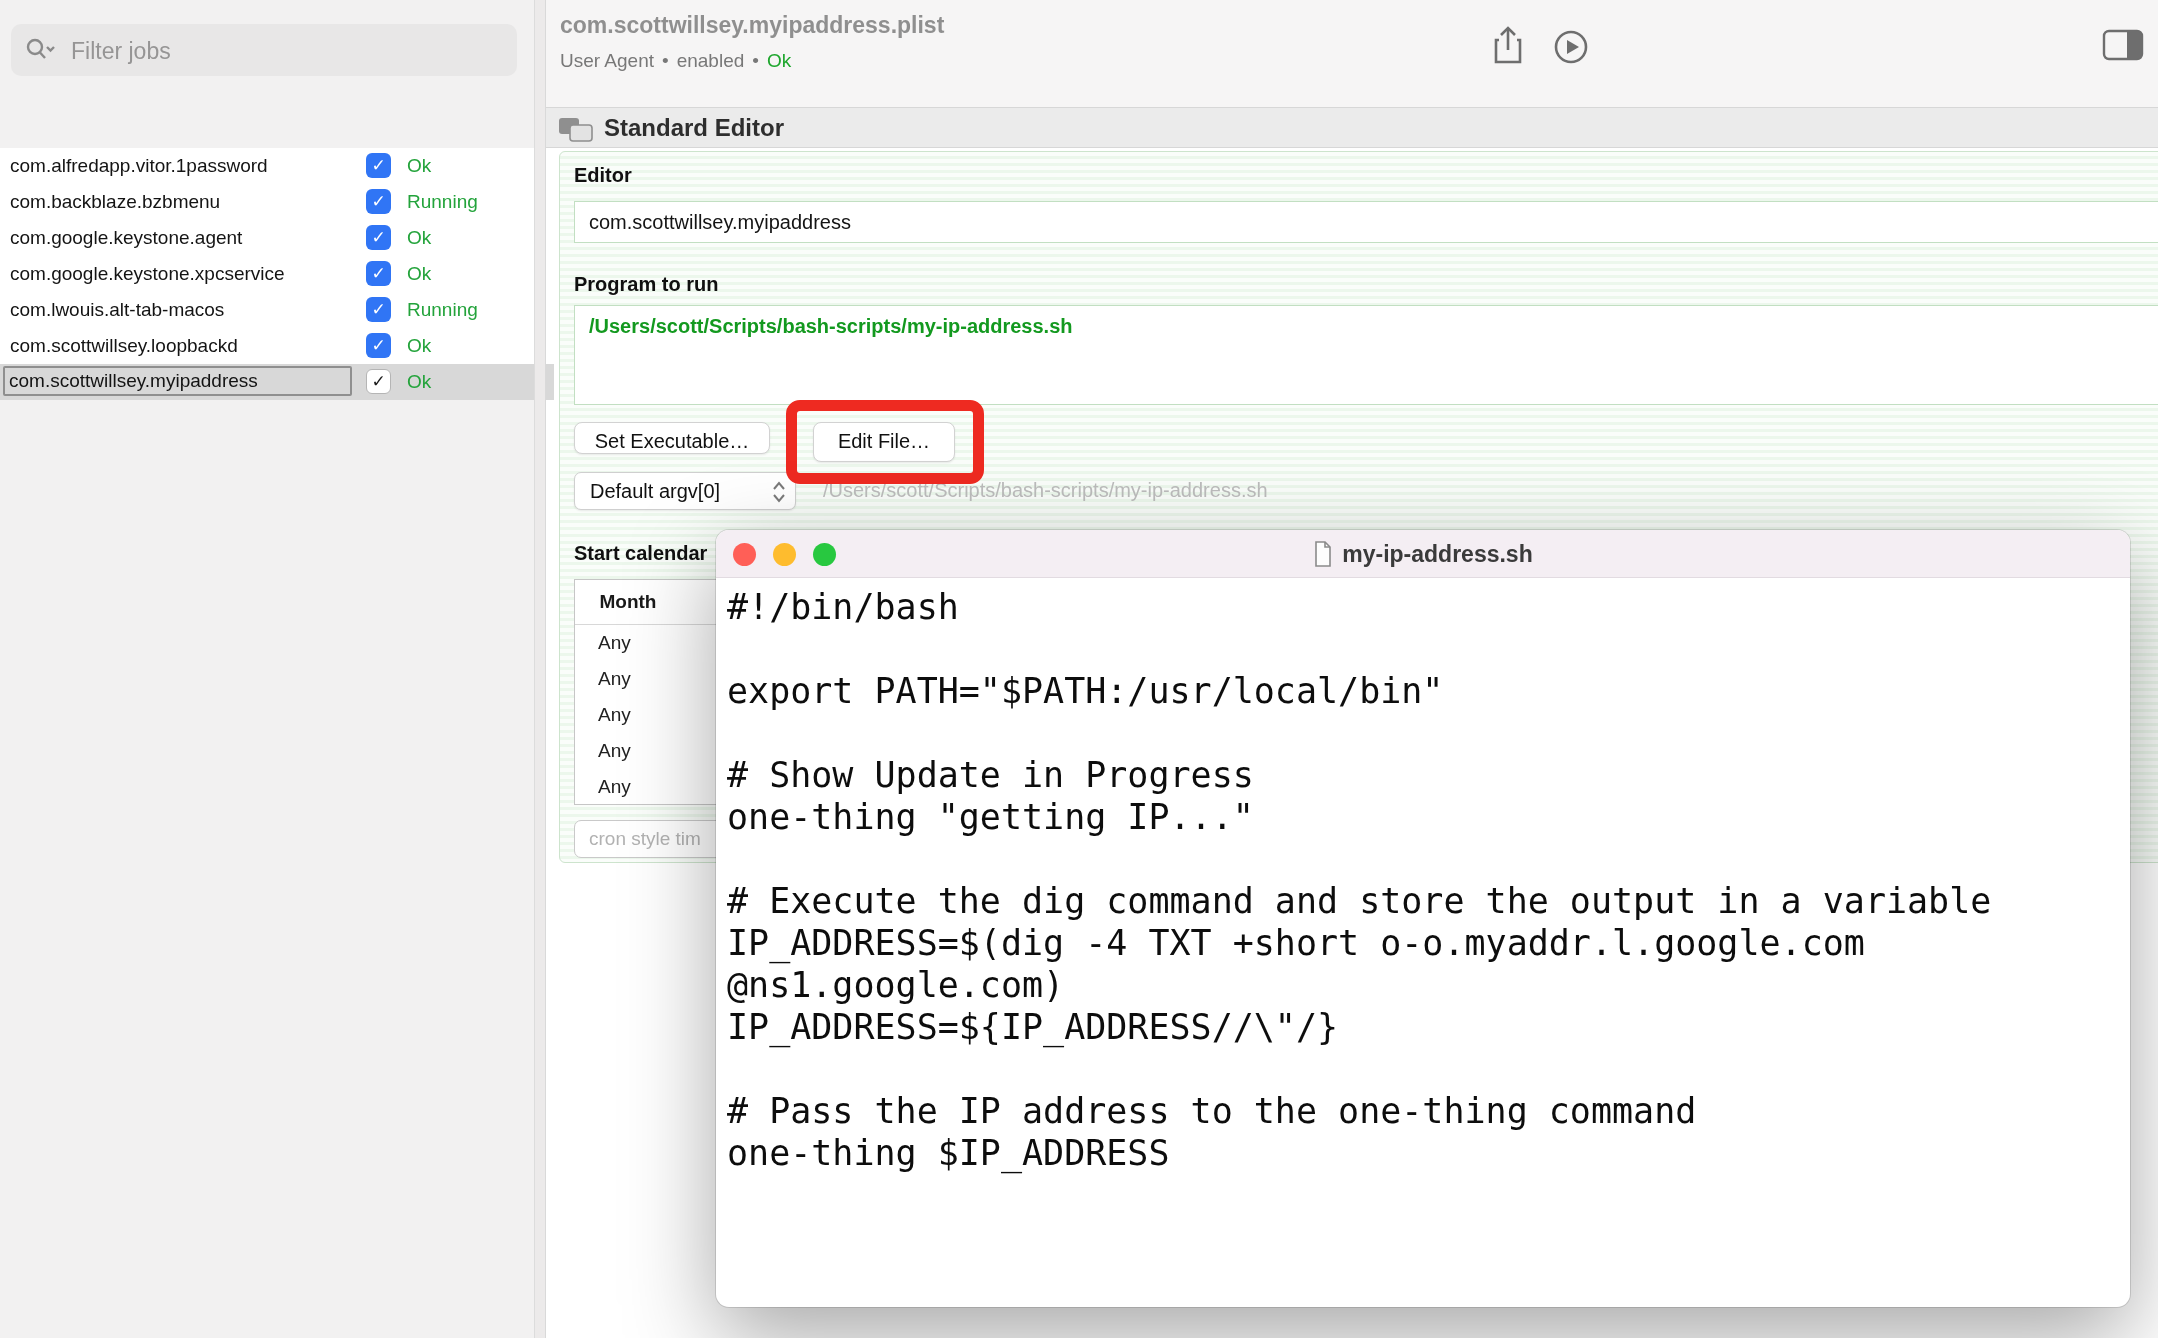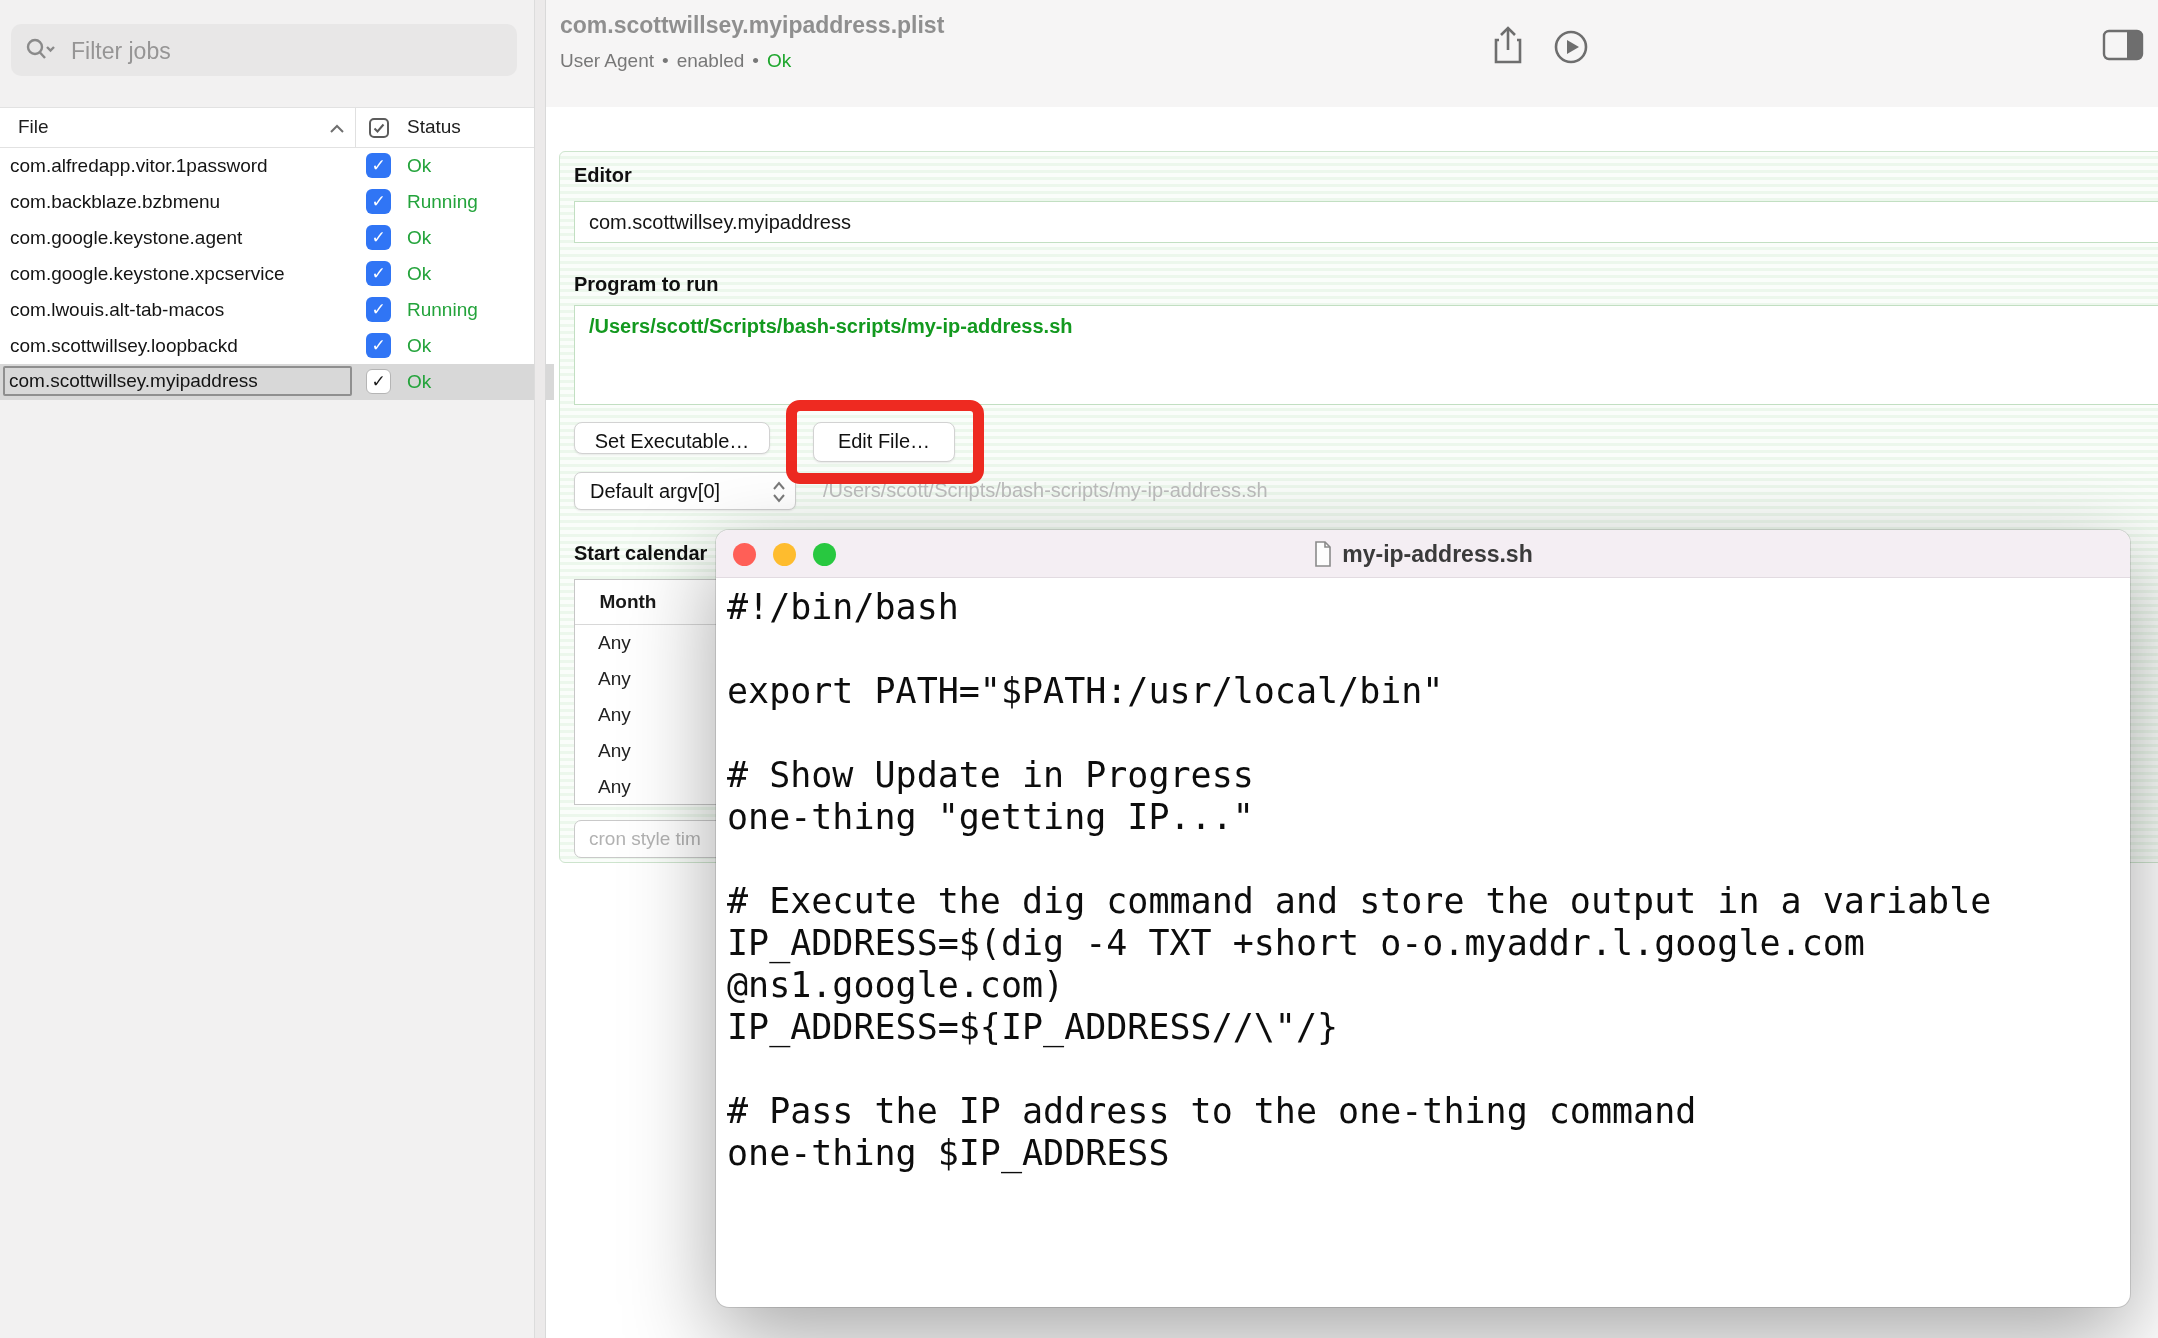--- a/index.html
+++ b/index.html
@@ -99,32 +99,20 @@
   <aside class="sidebar">
     <div class="filter-box">
       <svg width="34" height="30" viewBox="0 0 34 30" fill="none" stroke="#8a8a8a" stroke-width="2.4">
         <circle cx="11" cy="12" r="7"></circle>
         <line x1="16" y1="17.5" x2="21" y2="23"></line>
         <polyline points="23,12 26.5,15.5 30,12"></polyline>
       </svg>
       <input class="filter-input" type="text" placeholder="Filter jobs" style="">
     </div>
 
-    <div class="list-header">
-      <span class="col-file">File</span>
-      <svg class="sort-icon" width="18" height="12" viewBox="0 0 18 12" fill="none" stroke="#6f6f6f" stroke-width="2">
-        <polyline points="3,9 9,3 15,9"></polyline>
-      </svg>
-      <span class="header-divider"></span>
-      <svg class="cbcol-icon" width="24" height="24" viewBox="0 0 24 24" fill="none" stroke="#5c5c5c" stroke-width="2">
-        <rect x="3" y="3" width="18" height="18" rx="4"></rect>
-        <polyline points="7.5,12.5 10.5,15.5 16.5,8.5"></polyline>
-      </svg>
-      <span class="col-status">Status</span>
-    </div>
 
     <div class="job-row" style="top:148px;">
       <span class="job-name">com.alfredapp.vitor.1password</span>
       <span class="job-check"></span>
       <span class="job-status">Ok</span>
     </div>
     <div class="job-row" style="top:184px;">
       <span class="job-name">com.backblaze.bzbmenu</span>
       <span class="job-check"></span>
       <span class="job-status">Running</span>
@@ -172,20 +160,27 @@
     <svg class="hdr-icon" style="left:1003px;top:25px;" width="44" height="44" viewBox="0 0 44 44" fill="none" stroke="#6e6e6e" stroke-width="2.6">
       <circle cx="22" cy="22" r="15"></circle>
       <path d="M18 15 L30 22 L18 29 Z" fill="#6e6e6e" stroke="none"></path>
     </svg>
     <svg class="hdr-icon" style="left:1554px;top:26px;" width="46" height="38" viewBox="0 0 46 38" fill="none" stroke="#6e6e6e" stroke-width="2.4">
       <rect x="4" y="5" width="38" height="28" rx="5"></rect>
       <path d="M27 5 H37 a5 5 0 0 1 5 5 V28 a5 5 0 0 1 -5 5 H27 Z" fill="#6e6e6e" stroke="none"></path>
     </svg>
   </div>
 
+  <div class="section-bar">
+    <svg class="se-icon" width="40" height="30" viewBox="0 0 40 30">
+      <rect x="3" y="4" width="20" height="16" rx="3" fill="#8f8f8f"></rect>
+      <rect x="14" y="11" width="22" height="16" rx="3" fill="#e3e3e3" stroke="#8f8f8f" stroke-width="1.6"></rect>
+    </svg>
+    <span class="section-title">Standard Editor</span>
+  </div>
 
   <div class="green-panel">
     <div class="caption" style="left:14px;top:12px;">Editor</div>
     <div class="gfield" style="left:14px;top:49px;width:1600px;height:42px;">
       <span class="fval">com.scottwillsey.myipaddress</span>
     </div>
 
     <div class="caption" style="left:14px;top:121px;">Program to run</div>
     <div class="gfield program-field" style="left:14px;top:153px;width:1600px;height:100px;">
       <span class="fval">/Users/scott/Scripts/bash-scripts/my-ip-address.sh</span>

